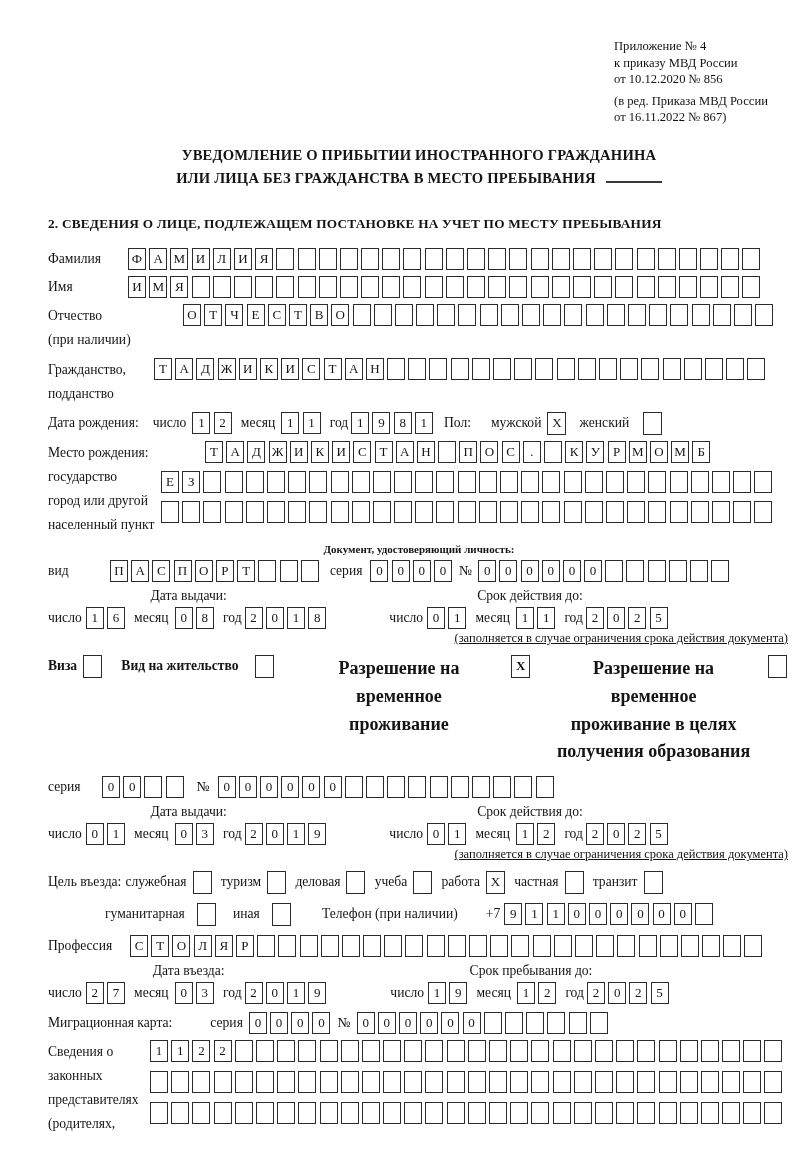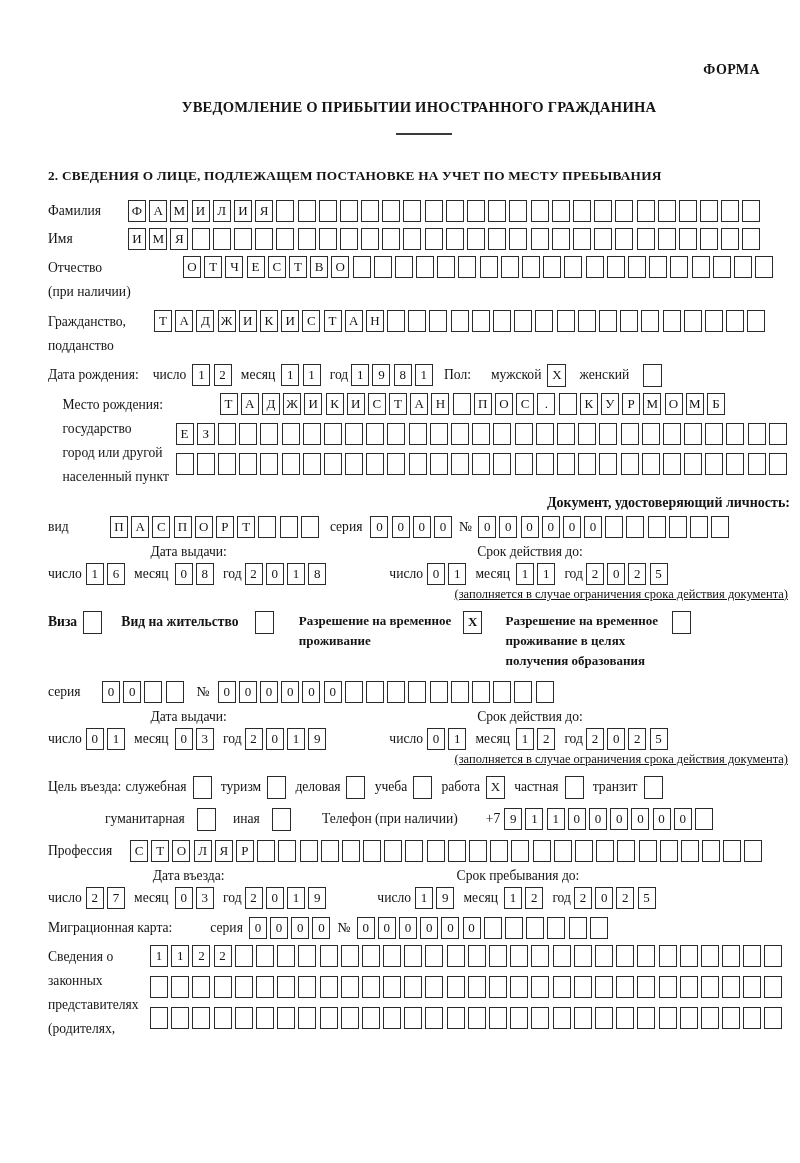--- a/index.html
+++ b/index.html
@@ -29,34 +29,42 @@
     font-size:13px;line-height:19px;text-align:center;background:#fff;
   }
   .cbx .cb{width:19px;height:23px;line-height:20px;}
   .il{font-size:13.6px;line-height:22px;margin:0 6px;flex-shrink:0;}
   .dgrp{display:flex;align-items:flex-start;}
   .drow{display:flex;margin-bottom:2px;}
   .dcol{display:flex;flex-direction:column;}
   .dhead{font-size:13.6px;text-align:center;margin-bottom:3px;}
   .note{font-size:12.5px;text-align:right;margin:0 0 9px 0;padding-right:2px;text-decoration:underline;}
   .para{font-size:13.6px;line-height:1.8;margin-bottom:2px;}
-  .ml{text-align:left;line-height:1.55;white-space:pre-line;font-size:13px;}
+  .ml{text-align:center;line-height:1.55;white-space:pre-line;font-size:18px;}
   .w80{width:80px;}.w135{width:135px;}.w106{width:106px;}.w113{width:113px;}.w82{width:82px;}
 </style>
 </head>
 <body>
 
 <div class="page">
 
-
-  <div class="forma">ФОРМА</div>
+  <div class="annex">
+    <div>Приложение № 4</div>
+    <div>к приказу МВД России</div>
+    <div>от 10.12.2020 № 856</div>
+    <div class="annex-note">
+      <div>(в ред. Приказа МВД России</div>
+      <div>от 16.11.2022 № 867)</div>
+    </div>
+  </div>
+
 
   <div class="title">
     <div>УВЕДОМЛЕНИЕ О ПРИБЫТИИ ИНОСТРАННОГО ГРАЖДАНИНА</div>
-    <div><span class="blank"></span></div>
+    <div><span>ИЛИ ЛИЦА БЕЗ ГРАЖДАНСТВА В МЕСТО ПРЕБЫВАНИЯ</span><span class="blank"></span></div>
   </div>
 
   <div class="sec-heading">2. СВЕДЕНИЯ О ЛИЦЕ, ПОДЛЕЖАЩЕМ ПОСТАНОВКЕ НА УЧЕТ ПО МЕСТУ ПРЕБЫВАНИЯ</div>
 
   <div class="frow">
     <span class="lbl w80">Фамилия</span>
     <span class="cells">
         <span class="cb">Ф</span>
         <span class="cb">А</span>
         <span class="cb">М</span>
@@ -224,21 +232,21 @@
     <span class="il" style="margin-left:0;">мужской</span>
     <span class="cells cbx">
         <span class="cb">X</span>
       </span>
     <span class="il" style="margin-left:10px;">женский</span>
     <span class="cells cbx" style="margin-left:8px;">
         <span class="cb"></span>
       </span>
   </div>
 
-  <div class="frow" style="margin-top:4px;justify-content:flex-end;">
+  <div class="frow" style="margin-top:4px;">
     <span class="lblcol w113">
       <div>Место рождения:</div>
       <div>государство</div>
       <div>город или другой</div>
       <div>населенный пункт</div>
     </span>
     <span style="display:flex;flex-direction:column;">
       <span class="cells" style="margin-left:44px;margin-bottom:8px;">
           <span class="cb">Т</span>
           <span class="cb">А</span>
@@ -323,21 +331,21 @@
           <span class="cb"></span>
           <span class="cb"></span>
           <span class="cb"></span>
           <span class="cb"></span>
           <span class="cb"></span>
           <span class="cb"></span>
         </span>
     </span>
   </div>
 
-  <div style="text-align:right;font-weight:bold;font-size:14px;margin:2px 0 5px 0;">Документ, удостоверяющий личность:</div>
+  <div style="text-align:center;font-weight:bold;font-size:11px;margin:2px 0 5px 0;">Документ, удостоверяющий личность:</div>
 
   <div class="frow">
     <span class="lbl" style="width:62px;">вид</span>
     <span class="cells">
         <span class="cb">П</span>
         <span class="cb">А</span>
         <span class="cb">С</span>
         <span class="cb">П</span>
         <span class="cb">О</span>
         <span class="cb">Р</span>
@@ -627,21 +635,21 @@
           </span>
         <span class="il" style="margin-right:3px;">год</span>
         <span class="cells">
             <span class="cb">2</span>
             <span class="cb">0</span>
             <span class="cb">1</span>
             <span class="cb">9</span>
           </span>
       </div>
     </div>
-    <div class="dcol" style="margin-left:48px;">
+    <div class="dcol" style="margin-left:61px;">
       <div class="dhead">Срок пребывания до:</div>
       <div class="dgrp">
         <span class="il" style="margin-left:0;margin-right:4px;">число</span>
         <span class="cells">
             <span class="cb">1</span>
             <span class="cb">9</span>
           </span>
         <span class="il">месяц</span>
         <span class="cells">
             <span class="cb">1</span>

